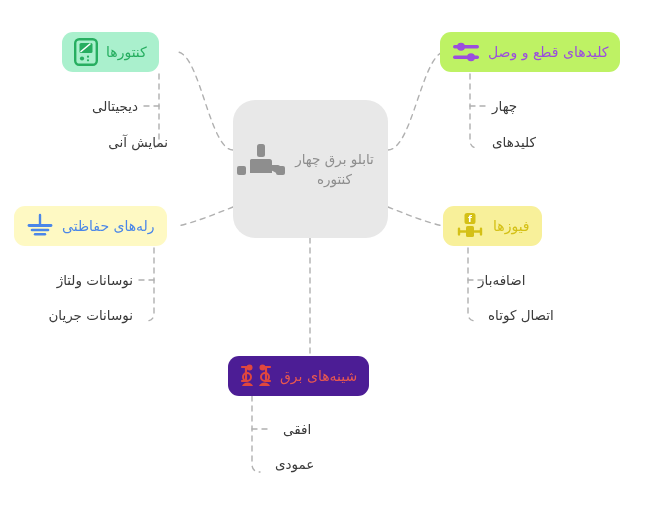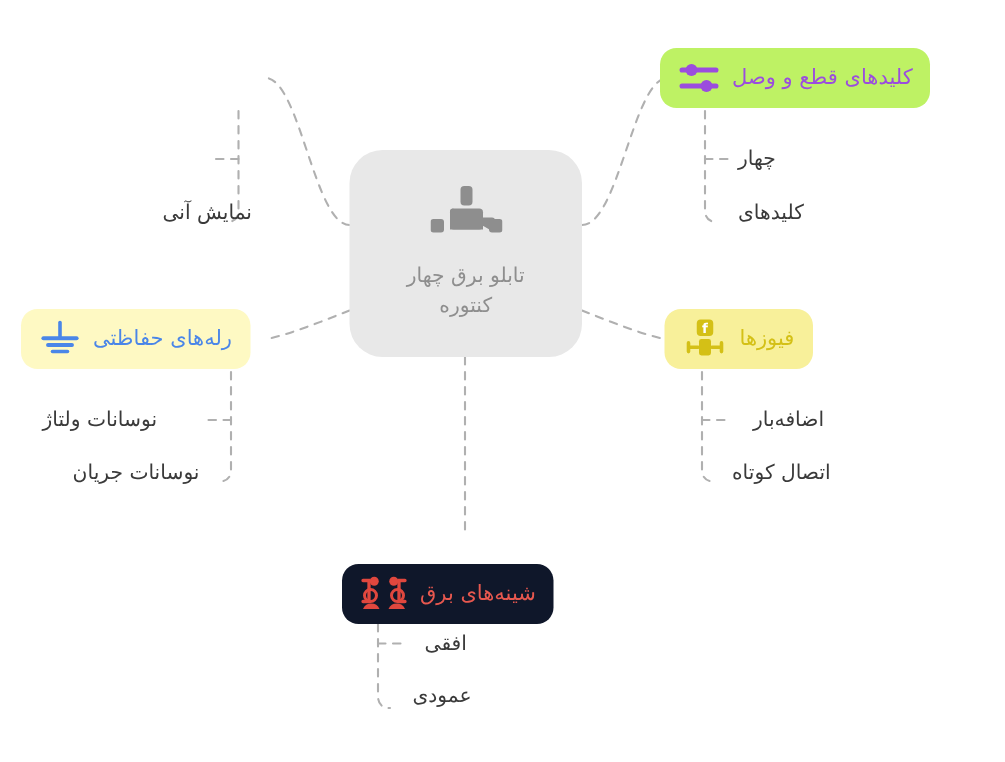--- a/index.html
+++ b/index.html
@@ -31,21 +31,21 @@
   
   .center-node {
     position: absolute;
     left: 233px;
     top: 100px;
     width: 155px;
     height: 138px;
     background: #e8e8e8;
     border-radius: 22px;
     display: flex;
-    flex-direction: column;
+    flex-direction: row;
     align-items: center;
     justify-content: center;
     box-sizing: border-box;
   }
   .center-icon {
     margin-bottom: 10px;
   }
   .center-label {
     color: #8e8e8e;
     font-size: 13.5px;
@@ -138,20 +138,34 @@
         <rect x="0" y="22" width="9" height="9" rx="2" fill="#8e8e8e"></rect>
         <rect x="39" y="22" width="9" height="9" rx="2" fill="#8e8e8e"></rect>
       </svg>
     </span>
     <div class="center-label">
       <div>تابلو برق چهار</div>
       <div>کنتوره</div>
     </div>
   </div>
 
+  <div class="branch" style="left:62px; top:32px; background:#aaf0cd;">
+    <span class="branch-icon">
+      <svg width="24" height="28" viewBox="0 0 24 28">
+        <rect x="1.2" y="1.2" width="21.6" height="25.6" rx="4" fill="none" stroke="#27ae60" stroke-width="2.4"></rect>
+        <rect x="5.5" y="5" width="13" height="10" rx="1.5" fill="#27ae60"></rect>
+        <path d="M7,13.5 L16,6" stroke="#ffffff" stroke-width="1.6" stroke-linecap="round"></path>
+        <circle cx="8" cy="20.5" r="2.1" fill="#27ae60"></circle>
+        <circle cx="14" cy="18.7" r="1.1" fill="#27ae60"></circle>
+        <circle cx="14" cy="22.3" r="1.1" fill="#27ae60"></circle>
+      </svg>
+    </span>
+    <span class="branch-label" style="color:#27ae60;">کنتورها</span>
+  </div>
+  <div class="leaf rtl-right" style="left:0px; top:100px; width:138px; padding-right:0;">دیجیتالی</div>
   <div class="leaf rtl-right" style="left:0px; top:136px; width:138px;margin-left:30px;">نمایش آنی</div>
 
   <div class="branch" style="left:440px; top:32px; background:#bef264;">
     <span class="branch-icon">
       <svg width="28" height="22" viewBox="0 0 28 22">
         <rect x="1" y="4" width="26" height="3.4" rx="1.7" fill="#9b4dde"></rect>
         <circle cx="9" cy="5.7" r="4" fill="#9b4dde"></circle>
         <rect x="1" y="14.6" width="26" height="3.4" rx="1.7" fill="#9b4dde"></rect>
         <circle cx="19" cy="16.3" r="4" fill="#9b4dde"></circle>
       </svg>
@@ -165,39 +179,39 @@
     <span class="branch-icon">
       <svg width="28" height="26" viewBox="0 0 28 26">
         <path d="M14,2 V12" stroke="#4a86e8" stroke-width="2.4" stroke-linecap="round"></path>
         <path d="M3,12.5 H25" stroke="#4a86e8" stroke-width="2.8" stroke-linecap="round"></path>
         <path d="M6,17 H22" stroke="#4a86e8" stroke-width="2.6" stroke-linecap="round"></path>
         <path d="M9,21.3 H19" stroke="#4a86e8" stroke-width="2.4" stroke-linecap="round"></path>
       </svg>
     </span>
     <span class="branch-label" style="color:#4a86e8;">رله‌های حفاظتی</span>
   </div>
-  <div class="leaf rtl-right" style="left:0px; top:274px; width:133px;text-align:center;">نوسانات ولتاژ</div>
+  <div class="leaf rtl-right" style="left:0px; top:274px; width:133px;">نوسانات ولتاژ</div>
   <div class="leaf rtl-right" style="left:0px; top:309px; width:133px;">نوسانات جریان</div>
 
   <div class="branch" style="left:443px; top:206px; background:#f8f09a;">
     <span class="branch-icon">
       <svg width="30" height="28" viewBox="0 0 30 28">
         <rect x="9.5" y="1" width="11" height="11" rx="2.6" fill="#d4c016"></rect>
         <text x="15" y="10" font-family="DejaVu Sans, sans-serif" font-size="9" font-weight="bold" fill="#ffffff" text-anchor="middle">f</text>
         <rect x="11" y="14" width="8" height="11" rx="1.6" fill="#d4c016"></rect>
         <path d="M10.5,19.5 H4 M4,16.6 V22.4" stroke="#d4c016" stroke-width="2.4" stroke-linecap="round"></path>
         <path d="M19.5,19.5 H26 M26,16.6 V22.4" stroke="#d4c016" stroke-width="2.4" stroke-linecap="round"></path>
       </svg>
     </span>
     <span class="branch-label" style="color:#d4c016;">فیوزها</span>
   </div>
-  <div class="leaf rtl-left" style="left:502px; top:274px;">اضافه‌بار</div>
+  <div class="leaf rtl-left" style="left:478px; top:274px;">اضافه‌بار</div>
   <div class="leaf rtl-left" style="left:488px; top:309px;">اتصال کوتاه</div>
 
-  <div class="branch" style="left:228px; top:356px; background:#0f172a;margin-top:20px;">
+  <div class="branch" style="left:228px; top:356px; background:#4c1d95;">
     <span class="branch-icon">
       <svg width="32" height="28" viewBox="0 0 32 28">
 
         <path d="M2,5 h4 v14 h-4" fill="none" stroke="#e0473e" stroke-width="2.2" stroke-linecap="round"></path>
         <circle cx="9.5" cy="5.5" r="3" fill="#e0473e"></circle>
         <circle cx="7" cy="15" r="4" fill="none" stroke="#e0473e" stroke-width="2"></circle>
         <path d="M2,24 a6,6 0 0 1 11,0 z" fill="#e0473e"></path>
 
         <path d="M30,5 h-4 v14 h4" fill="none" stroke="#e0473e" stroke-width="2.2" stroke-linecap="round"></path>
         <circle cx="22.5" cy="5.5" r="3" fill="#e0473e"></circle>

